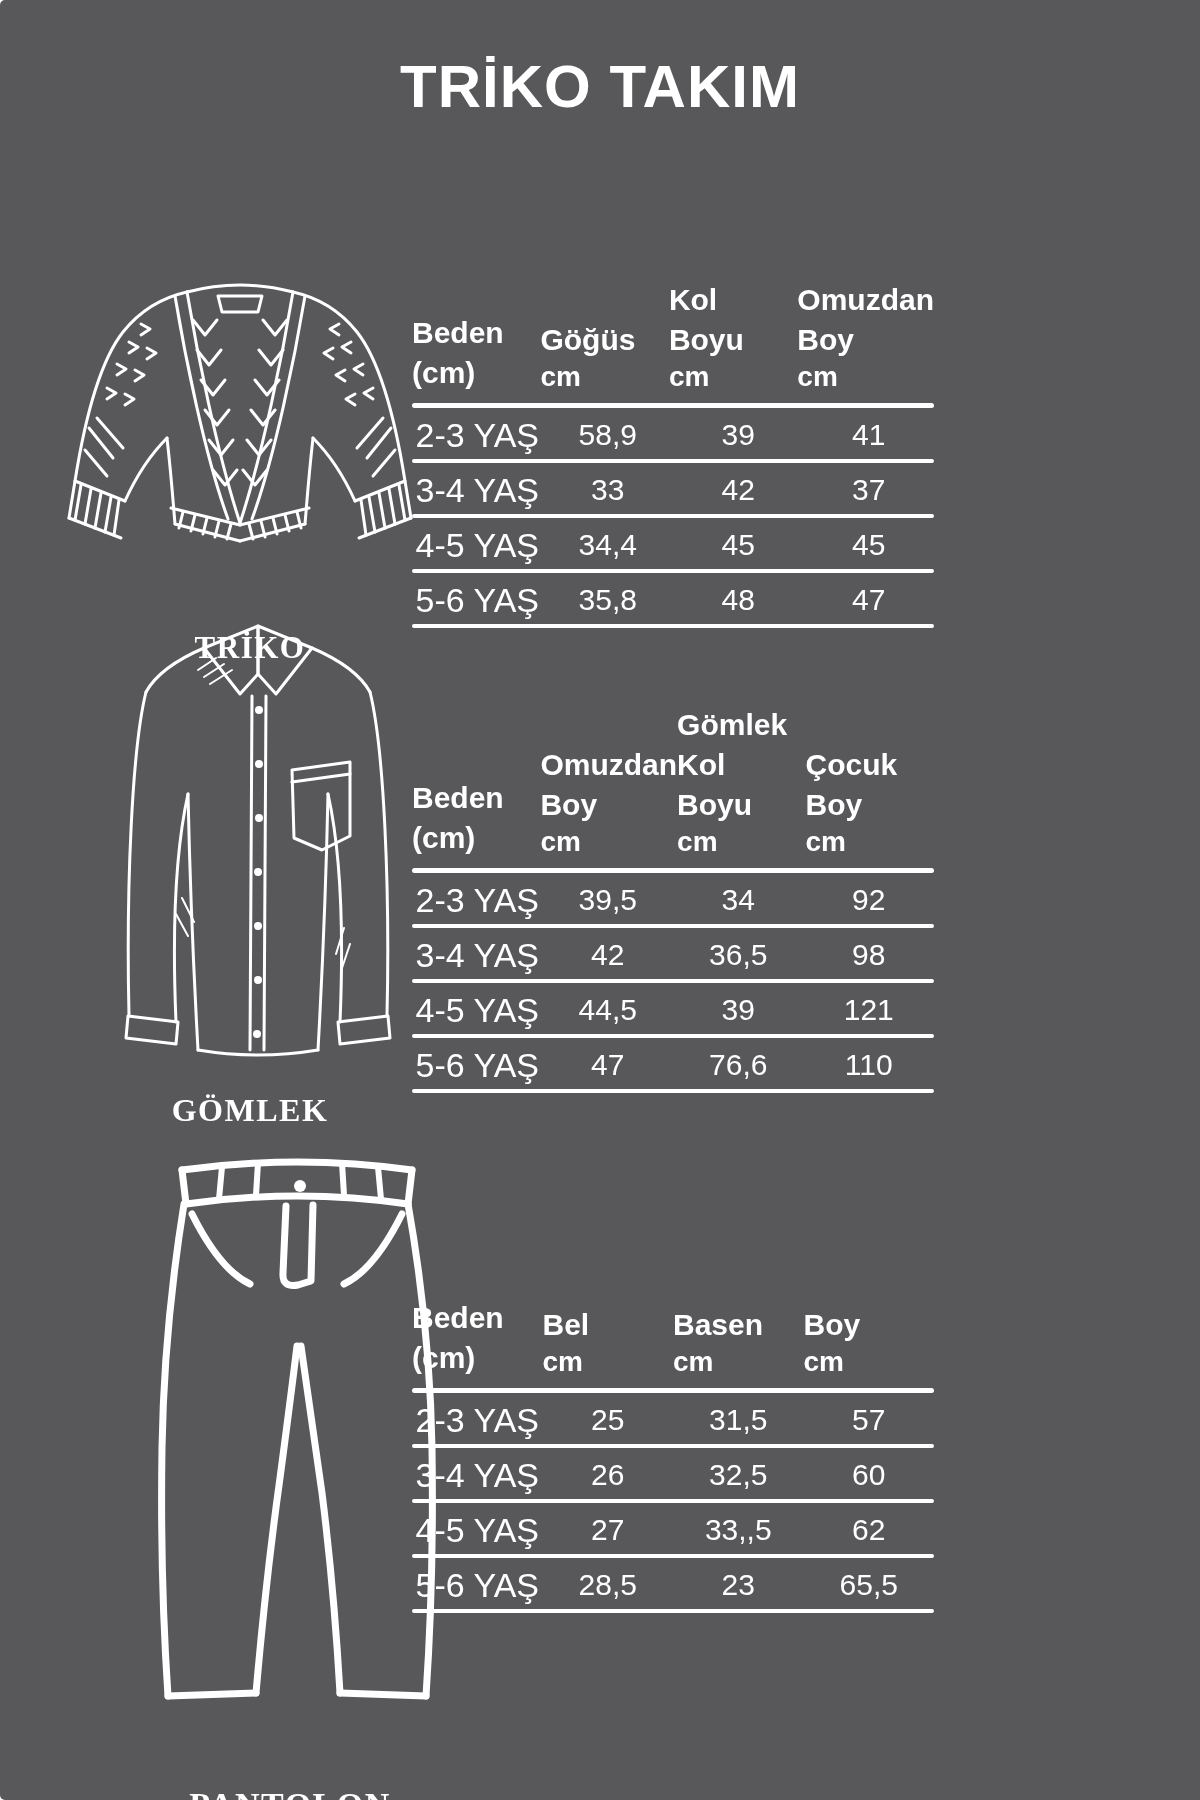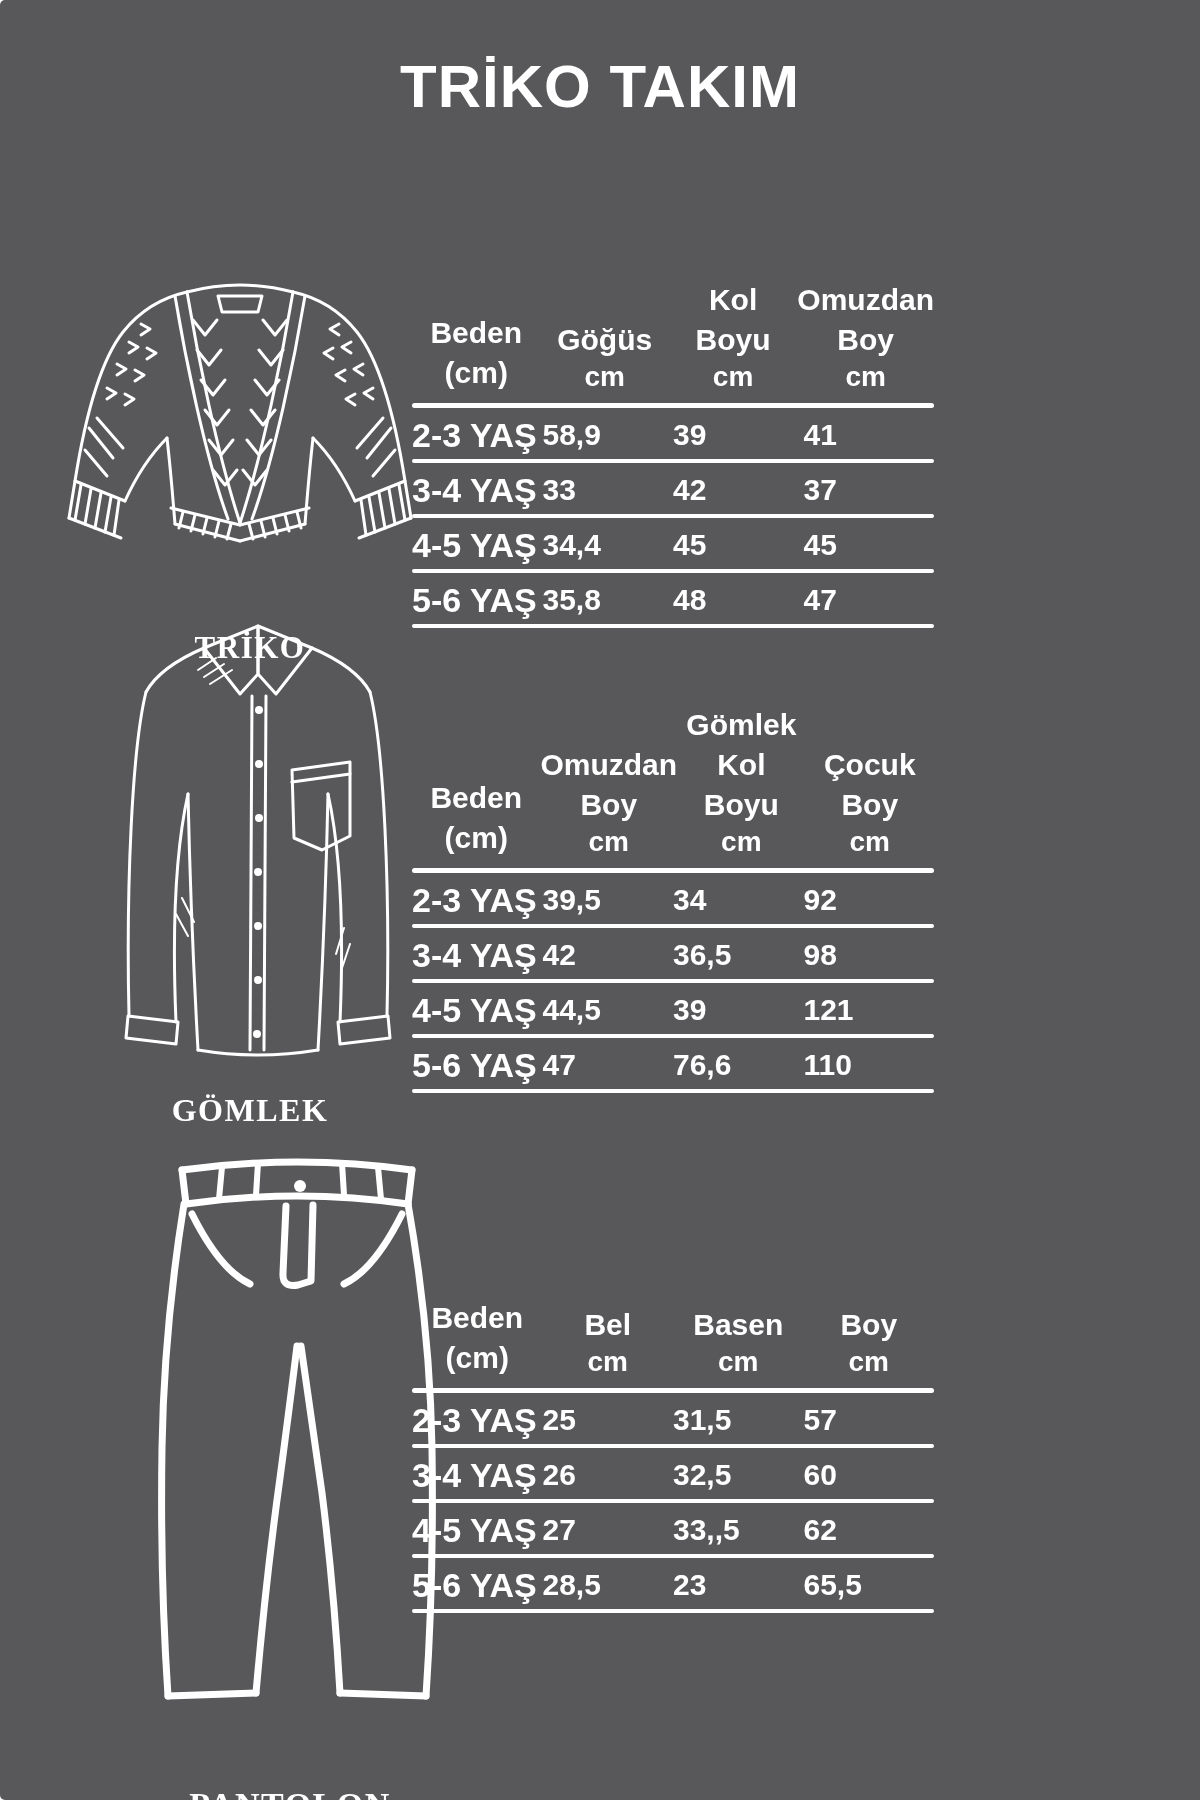--- a/index.html
+++ b/index.html
@@ -13,25 +13,25 @@
     font-size:60px;font-weight:700;letter-spacing:1px;line-height:70px;
   }
   .seclabel{
     position:absolute;text-align:center;
     font-family:"Liberation Serif","DejaVu Serif",serif;
     font-weight:700;letter-spacing:1.5px;
   }
   .illus{position:absolute;}
   .sizetable{position:absolute;}
   .thead{display:flex;align-items:flex-end;}
-  .th{flex:1;text-align:center;font-weight:700;font-size:30px;line-height:40px;}
+  .th{flex:1;text-align:left;font-weight:700;font-size:30px;line-height:40px;}
   .th .unit{font-size:28px;line-height:33px;font-weight:700;}
   .hline{height:5px;background:#fff;border-radius:3px;margin-top:10px;}
   .trow{display:flex;align-items:center;height:48px;margin-top:3px;}
-  .td{flex:1;font-size:30px;font-weight:700;}
+  .td{flex:1;text-align:center;font-size:30px;font-weight:400;}
   .td.rowlabel{font-size:34px;}
   .rline{height:4px;background:#fff;border-radius:2px;}
   svg{display:block;}
 </style>
 </head>
 <body>
 
 <div class="canvas">
 
   <div class="title">

